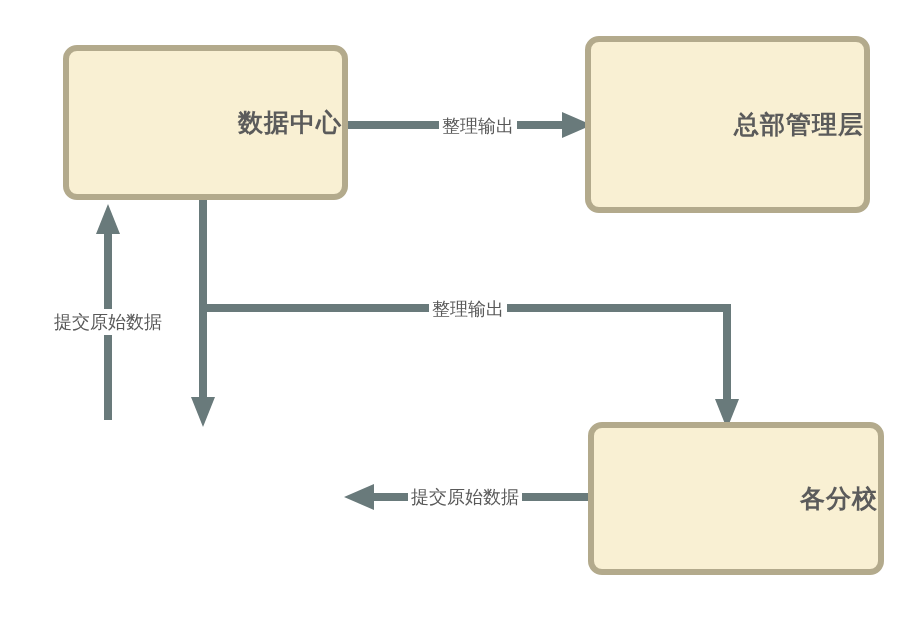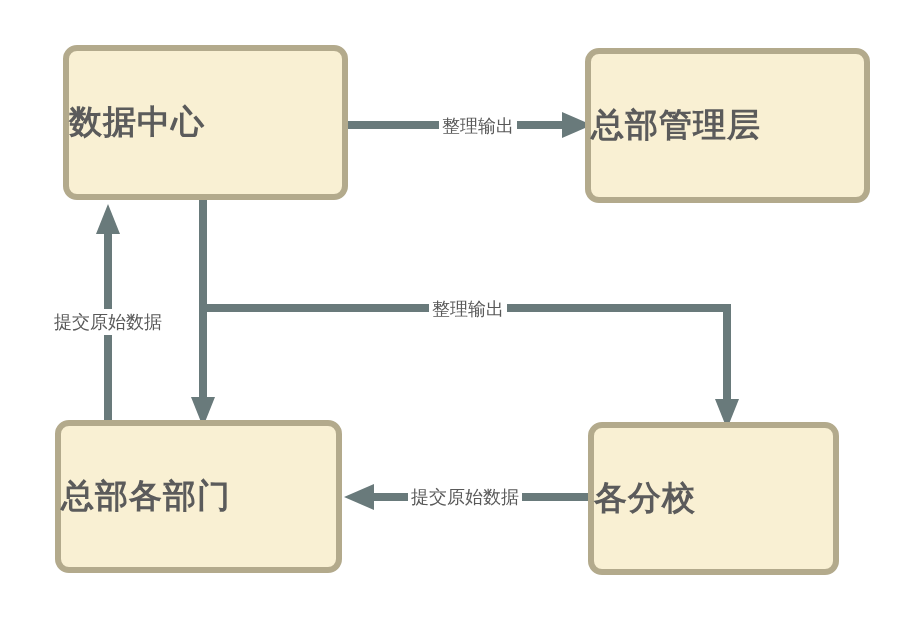--- a/index.html
+++ b/index.html
@@ -15,31 +15,31 @@
     overflow: hidden;
   }
   .node {
     position: absolute;
     box-sizing: border-box;
     background: var(--node-fill, #f9f0d3);
     border: 6px solid var(--node-border, #b3aa8c);
     border-radius: 14px;
     display: flex;
     align-items: center;
-    justify-content: flex-start;
-    font-size: 33px;
+    justify-content: flex-end;
+    font-size: 25px;
     font-weight: bold;
     color: var(--node-text, #5b5b5b);
     letter-spacing: 1px;
     z-index: 2;
   }
   #node-data-center    { left: 63px;  top: 45px;  width: 285px; height: 155px; }
-  #node-hq-management  { left: 585px; top: 48px;  width: 285px; height: 155px; }
+  #node-hq-management  { left: 585px; top: 36px;  width: 285px; height: 177px; }
   #node-hq-departments { left: 55px;  top: 420px; width: 287px; height: 153px; }
-  #node-branch-schools { left: 588px; top: 422px; width: 251px; height: 153px; }
+  #node-branch-schools { left: 588px; top: 422px; width: 296px; height: 153px; }
 
   .seg {
     position: absolute;
     background: var(--arrow, #697a7b);
     z-index: 1;
   }
   .head {
     position: absolute;
     width: 0;
     height: 0;
@@ -82,23 +82,20 @@
 <div id="canvas">
 
   <div class="node" id="node-data-center">
     <span>数据中心</span>
   </div>
 
   <div class="node" id="node-hq-management">
     <span>总部管理层</span>
   </div>
 
-  <div class="node" id="node-hq-departments">
-    <span>总部各部门</span>
-  </div>
 
   <div class="node" id="node-branch-schools">
     <span>各分校</span>
   </div>
 
   <div class="seg" style="left:348px; top:121px; width:216px; height:8px;"></div>
   <div class="head head-right" style="left:562px; top:112px;"></div>
   <div class="edge-label" style="left:478px; top:126px;">整理输出</div>
 
   <div class="seg" style="left:104px; top:230px; width:8px; height:190px;"></div>

